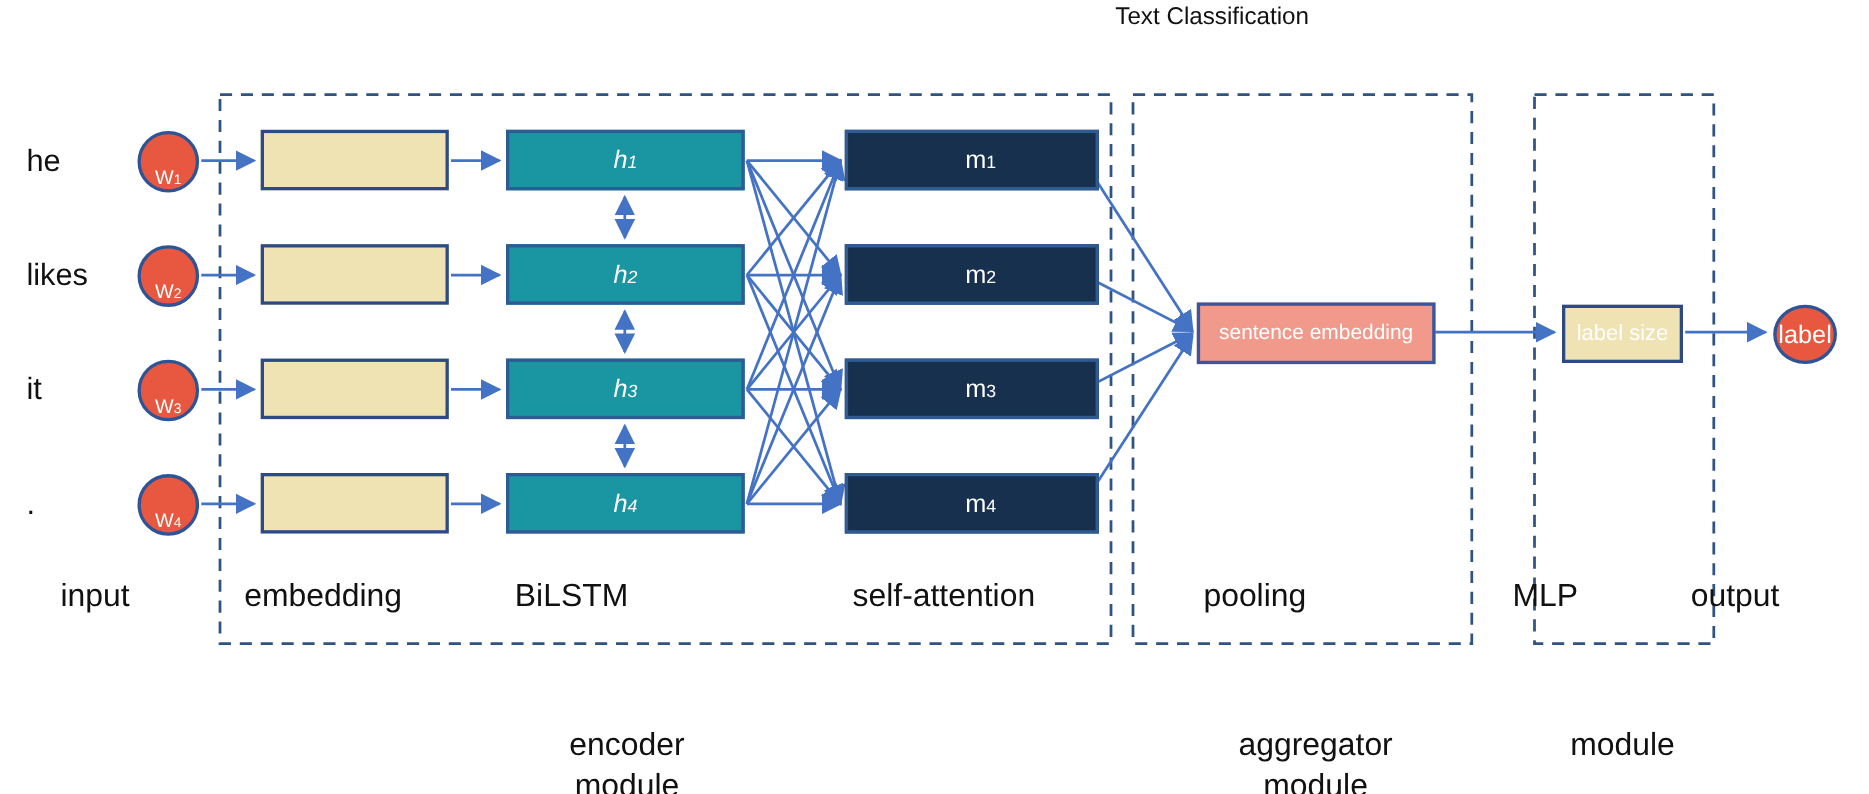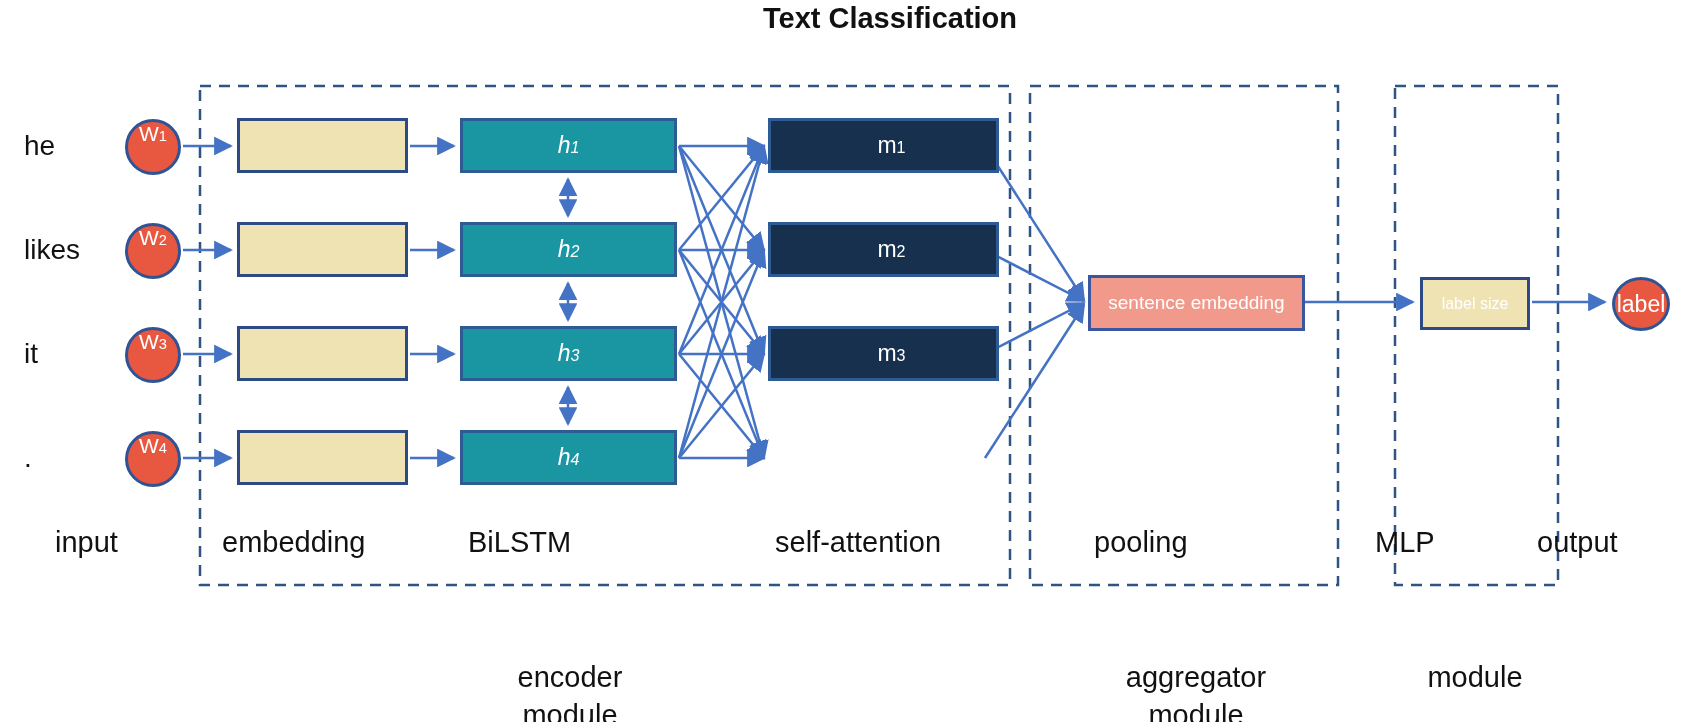--- a/index.html
+++ b/index.html
@@ -8,35 +8,35 @@
     --teal:#1A96A3; --navy:#16304E; --box-border:#2E5B94;
     --salmon:#F19A8C; --salmon-border:#3A569E;
     --arrow:#4472C4; --dashed:#2F5383;
     --text-black:#111111; --text-white:#FFFFFF;
   }
   html,body{margin:0;padding:0;background:#ffffff;}
   body{font-family:"Liberation Sans", sans-serif;}
   #canvas{position:relative;width:1699px;height:722px;background:#ffffff;overflow:hidden;}
   #wires{position:absolute;left:0;top:0;z-index:1;}
   .abs{position:absolute;z-index:2;}
-  .title{left:590px;top:2px;width:600px;text-align:center;font-size:29px;font-weight:700;color:var(--text-black);}
+  .title{left:590px;top:2px;width:600px;text-align:right;font-size:22px;font-weight:400;color:var(--text-black);}
   .word{left:24px;width:120px;height:55px;line-height:55px;font-size:28px;color:var(--text-black);}
   .wnode{left:125px;width:50px;height:50px;border-radius:50%;
          background:var(--node-red);border:3px solid var(--node-red-border);
-         display:flex;align-items:flex-start;justify-content:center;
-         color:var(--text-white);font-size:21px;}
+         display:flex;align-items:flex-end;justify-content:center;
+         color:var(--text-white);font-size:18px;}
   .ebox{left:237px;width:165px;height:49px;background:var(--beige);border:3px solid var(--beige-border);}
   .hbox{left:460px;width:211px;height:49px;background:var(--teal);border:3px solid var(--box-border);
         display:flex;align-items:center;justify-content:center;color:var(--text-white);font-size:23px;font-style:italic;}
   .mbox{left:768px;width:209px;height:49px;background:var(--navy);border:3px solid var(--box-border);
         display:flex;align-items:center;justify-content:center;color:var(--text-white);font-size:23px;padding-left:16px;}
   .sebox{left:1088px;top:275px;width:211px;height:50px;background:var(--salmon);border:3px solid var(--salmon-border);
          display:flex;align-items:center;justify-content:center;color:var(--text-white);font-size:19px;}
   .lsbox{left:1420px;top:277px;width:104px;height:47px;background:var(--beige);border:3px solid var(--beige-border);
-         display:flex;align-items:center;justify-content:center;color:var(--text-white);font-size:16px;}
+         display:flex;align-items:center;justify-content:center;color:var(--text-white);font-size:20px;}
   .lbl-circle{left:1612px;top:277px;width:52px;height:48px;border-radius:50%;
          background:var(--node-red);border:3px solid var(--node-red-border);
          display:flex;align-items:center;justify-content:center;color:var(--text-white);font-size:23px;}
   .sub{font-size:0.70em;}
   .col-label{top:526px;width:200px;text-align:left;font-size:29px;color:var(--text-black);}
   .module-label{top:622px;text-align:center;font-size:29px;line-height:38px;color:var(--text-black);margin-top:36px;}
   line.wire, path.wire{stroke:var(--arrow);stroke-width:2.5;fill:none;}
   rect.frame{stroke:var(--dashed);stroke-width:2.5;fill:none;stroke-dasharray:11 8;}
   .ah{fill:var(--arrow);}
 </style>
@@ -155,20 +155,23 @@
     </div>
 
   <div class="abs word" style="top:430px">.</div>
   <div class="abs wnode" style="top:431px">
       <span><span>W</span><span class="sub">4</span></span>
     </div>
   <div class="abs ebox" style="top:430px"></div>
   <div class="abs hbox" style="top:430px">
       <span><span>h</span><span class="sub">4</span></span>
     </div>
+  <div class="abs mbox" style="top:430px">
+      <span><span>m</span><span class="sub">4</span></span>
+    </div>
 
   <div class="abs sebox">
       <span>sentence embedding</span>
     </div>
   <div class="abs lsbox">
       <span>label size</span>
     </div>
   <div class="abs lbl-circle">
       <span>label</span>
     </div>

